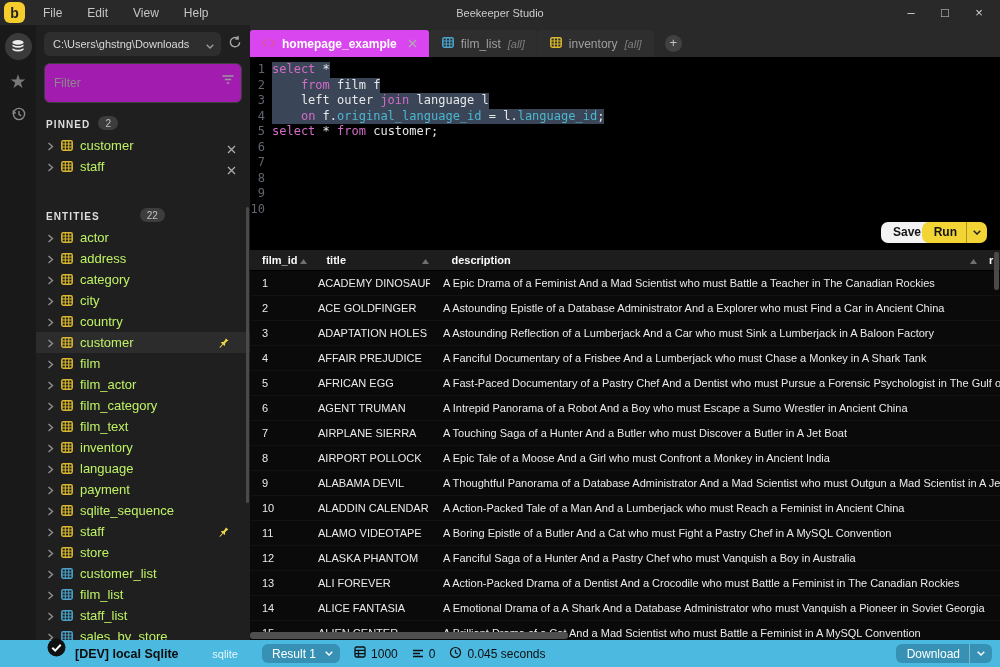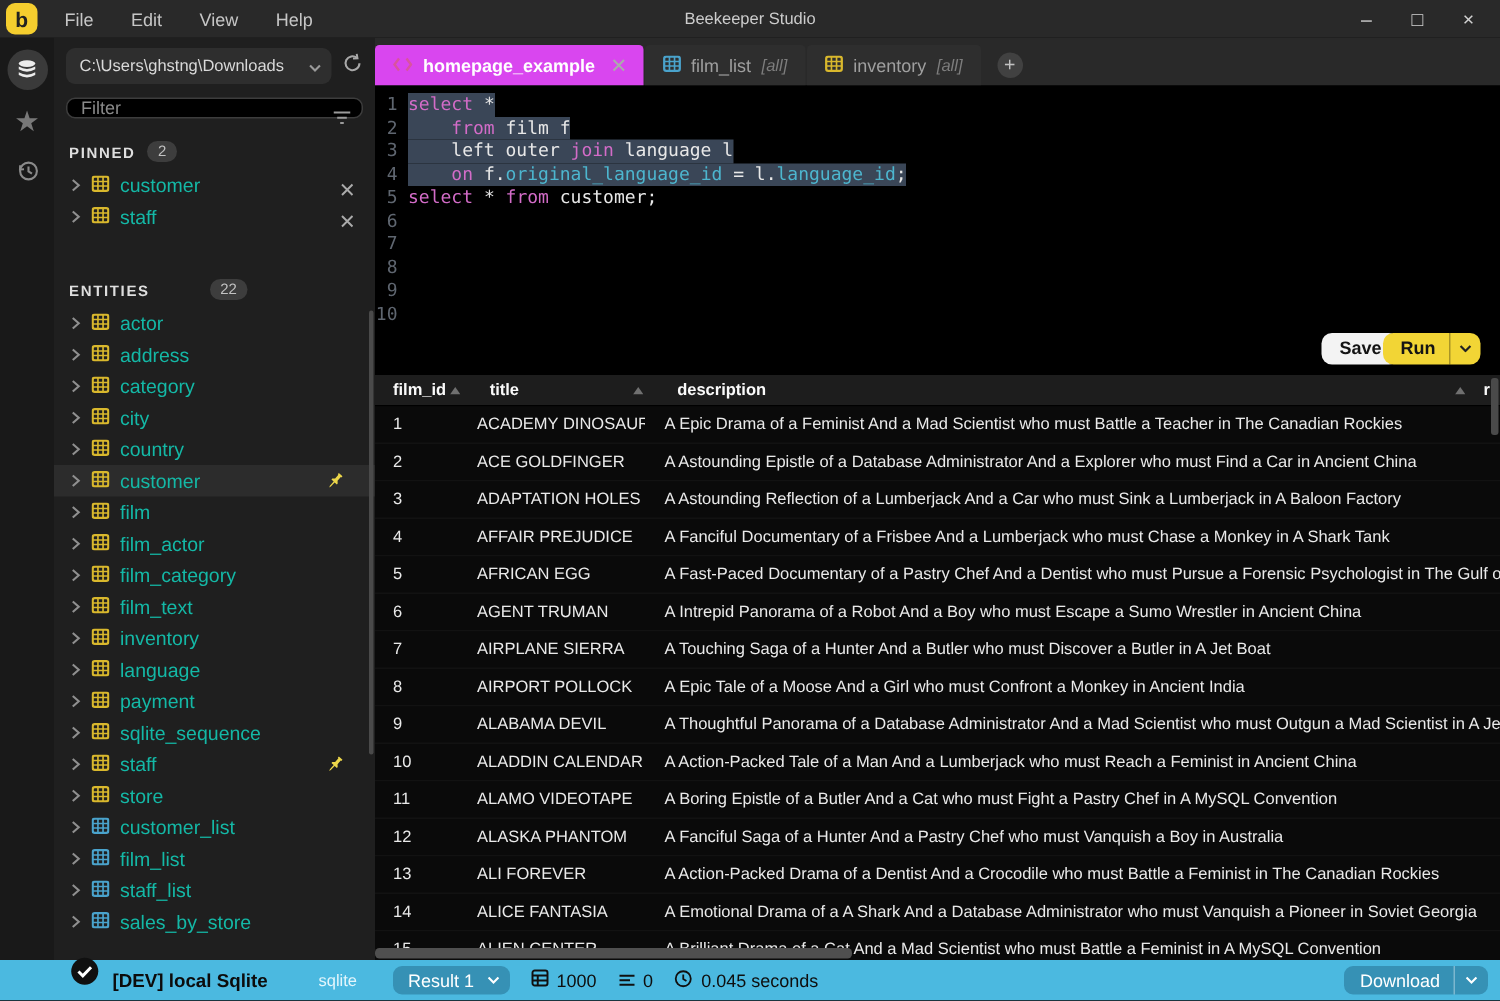--- a/index.html
+++ b/index.html
@@ -29,30 +29,30 @@
   .rail-db { width:27px; height:27px; border-radius:50%; background:#3a3a3a; display:flex; align-items:center; justify-content:center; margin-bottom:12px; }
   .rail-star { color:#787878; font-size:19px; line-height:19px; margin-bottom:14px; }
 
   
   .sidebar { flex:0 0 214px; background:#1f1f1f; position:relative; overflow:hidden; }
   .conn-row { display:flex; align-items:center; margin:7px 8px 0 8px; gap:7px; }
   .conn-select { flex:1; height:24px; background:#2e2e2e; border-radius:6px; display:flex; align-items:center; padding:0 7px 0 9px; }
   .conn-path { flex:1; font-size:11px; color:#d9d9d9; white-space:nowrap; overflow:hidden; }
   .caret-down { flex:0 0 auto; color:#9a9a9a; }
   .filter-row { margin:7px 8px 0 8px; position:relative; }
-  .filter-input { width:100%; height:14px; background:#000000; border:1px solid #3d3d3d; border-radius:6px;
+  .filter-input { width:100%; height:40px; background:#a21caf; border:1px solid #3d3d3d; border-radius:6px;
                   color:#c0c0c0; font-size:12px; padding:0 24px 0 9px; outline:none; font-family:"Liberation Sans",sans-serif; }
   .filter-input::placeholder { color:#8a8a8a; }
   .filter-ico { position:absolute; right:8px; top:7px; }
   .section-h { display:flex; align-items:flex-end; gap:8px; padding:13px 0 5px 10px; font-size:10px; font-weight:bold;
                letter-spacing:1.1px; color:#dedede; }
   .section-h.entities-h { padding-top:31px;gap:40px; }
   .badge { background:#3d3d3d; color:#c2c2c2; border-radius:9px; font-size:10px; font-weight:normal; padding:1.5px 7px; letter-spacing:0; }
   .sitem { display:flex; align-items:center; height:21px; padding-left:11px; gap:7px; position:relative; }
-  .sitem .lbl { font-size:13px; color:#14b8a6; white-space:nowrap; }
+  .sitem .lbl { font-size:13px; color:#bef264; white-space:nowrap; }
   .sitem.selected { background:#2c2c2c; }
   .sitem .pin { position:absolute; right:20px; top:4px; }
   .sitem .x-close { position:absolute; right:14px; top:5px; }
   .side-scroll { position:absolute; right:1px; top:182px; width:3px; height:296px; background:#4a4a4a; border-radius:2px; }
 
   
   .main { flex:1 1 auto; display:flex; flex-direction:column; min-width:0; background:#000; }
   .tabbar { flex:0 0 32px; background:#292929; display:flex; align-items:flex-end; padding-left:0; }
   .tab { height:27px; display:flex; align-items:center; gap:7px; padding:0 12px; font-size:12px; color:#9f9f9f;
          background:#2e2e2e; margin-right:1px; border-radius:3px 3px 0 0; }

